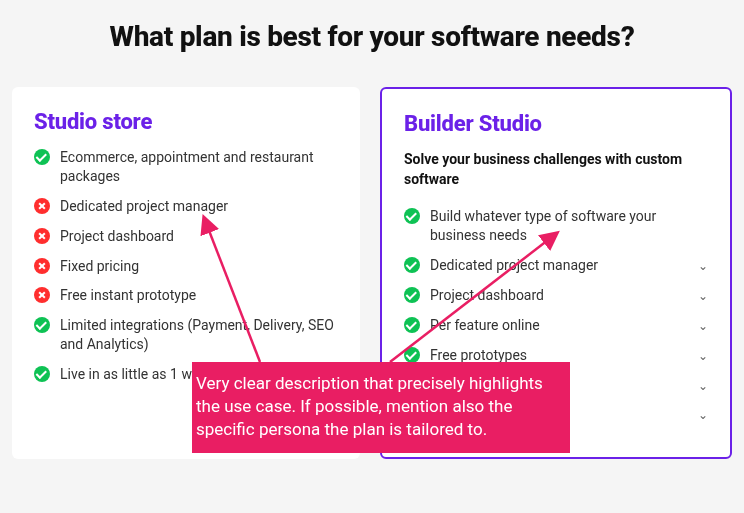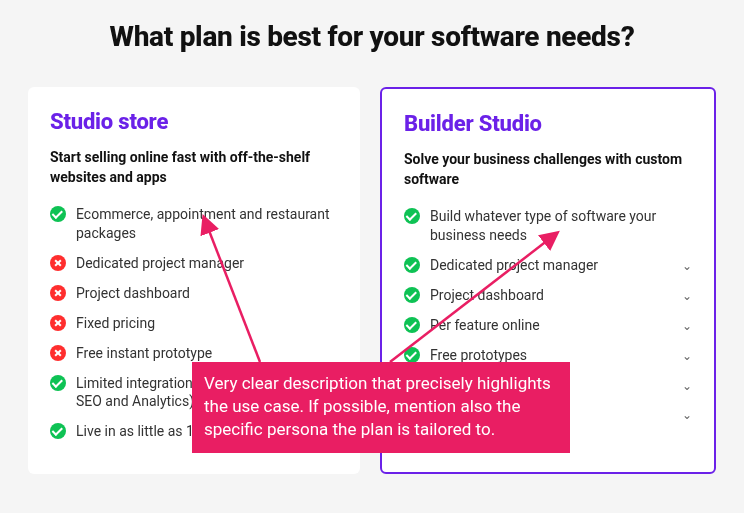--- a/index.html
+++ b/index.html
@@ -17,21 +17,21 @@
 }
 .header h1 {
   font-size: 28px;
   font-weight: 800;
   color: #111;
   letter-spacing: -0.3px;
 }
 .plans {
   display: flex;
   gap: 20px;
-  padding: 0 28px;
+  padding: 0 12px;
 }
 .plan {
   background: #fff;
   border-radius: 6px;
   padding: 22px 22px 22px 22px;
   flex: 1;
 }
 .plan.highlighted {
   border: 2px solid #6b21e8;
 }
@@ -100,21 +100,21 @@
 .icon-x::before { transform: rotate(45deg); }
 .icon-x::after { transform: rotate(-45deg); }
 
 .annotation {
   position: absolute;
   left: 192px;
   top: 362px;
   width: 378px;
   background: #e91e63;
   color: #fff;
-  padding: 10px 12px 12px 12px;
+  padding: 10px 12px 12px 4px;
   font-size: 17px;
   line-height: 1.35;
   z-index: 10;
 }
 svg.arrow {
   position: absolute;
   overflow: visible;
   z-index: 9;
   pointer-events: none;
 }
@@ -123,21 +123,20 @@
 <body>
 
 <div class="header">
   <h1>What plan is best for your software needs?</h1>
 </div>
 
 <div class="plans">
 
   <div class="plan">
     <div class="plan-title">Studio store</div>
-    <div class="plan-sub">Start selling online fast with off-the-shelf websites and apps</div>
     <ul class="features">
       <li class="feature">
         <span class="icon icon-check"></span>
         <span class="label">Ecommerce, appointment and restaurant packages</span>
       </li>
       <li class="feature">
         <span class="icon icon-x"></span>
         <span class="label">Dedicated project manager</span>
       </li>
       <li class="feature">

